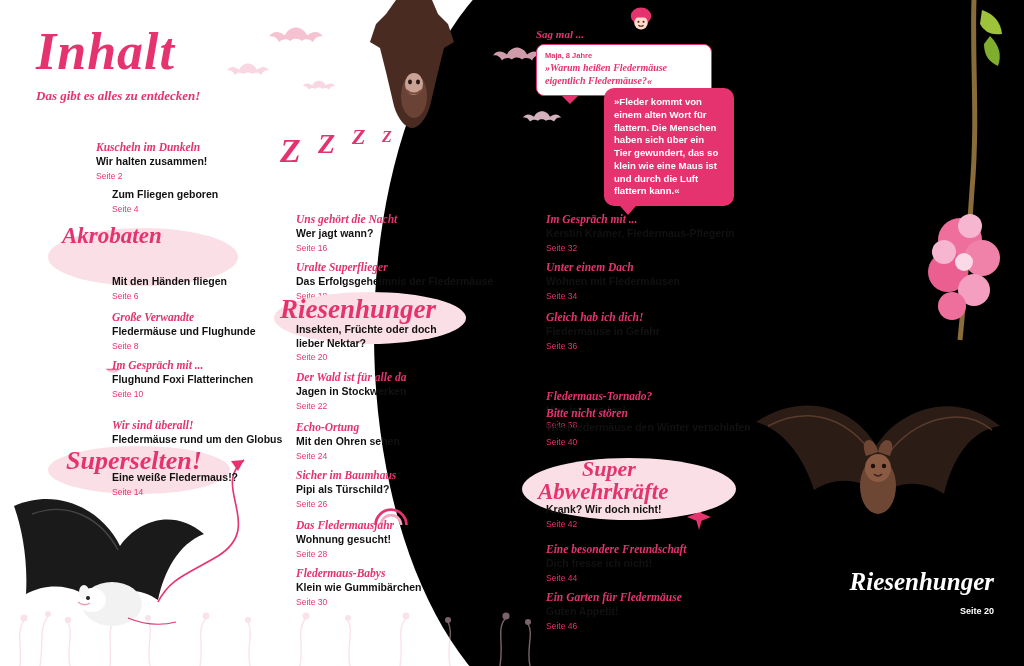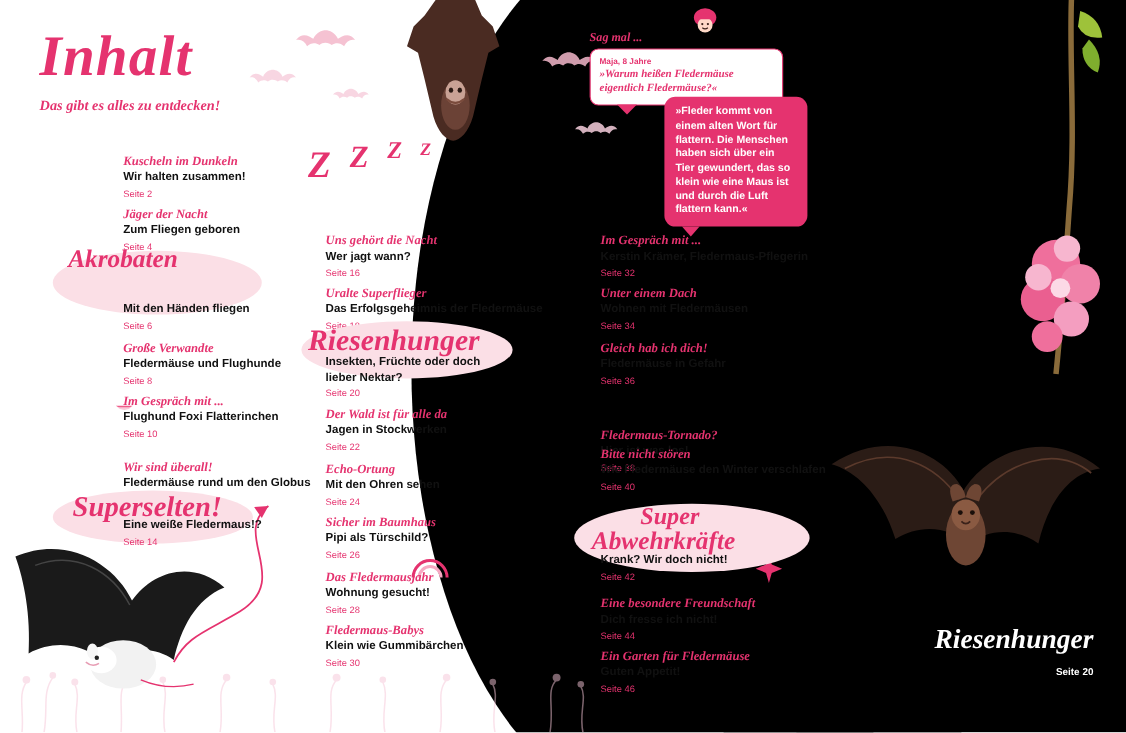--- a/index.html
+++ b/index.html
@@ -243,27 +243,26 @@
       <path d="M2.5 2.6a11 11 0 0 0 15 0z" fill="#f9c9d8"></path>
     </svg>
   <svg class="rainbow" viewBox="0 0 40 22">
       <path d="M3 21a17 17 0 0 1 34 0" fill="none" stroke="#e5336f" stroke-width="3"></path>
       <path d="M9 21a11 11 0 0 1 22 0" fill="none" stroke="#f7a8c2" stroke-width="3"></path>
     </svg>
   <svg class="star" viewBox="0 0 26 26">
       <path d="M13 0l2.6 9.2L25 13l-9.4 3.8L13 26l-2.6-9.2L1 13l9.4-3.8z" fill="#e5336f"></path>
     </svg>
 
-  <div class="toc-entry" style="left:112px;top:140px;">
+  <div class="toc-entry" style="left:96px;top:140px;">
     <div class="toc-title">Kuscheln im Dunkeln</div>
     <div class="toc-desc">Wir halten zusammen!</div>
     <div class="toc-page">Seite 2</div>
   </div>
   <div class="toc-entry" style="left:112px;top:188px;">
-    <div class="toc-title">Jäger der Nacht</div>
     <div class="toc-desc">Zum Fliegen geboren</div>
     <div class="toc-page">Seite 4</div>
   </div>
   <div class="toc-entry" style="left:112px;top:274px;z-index:5;">
     <div class="toc-title"></div>
     <div class="toc-desc">Mit den Händen fliegen</div>
     <div class="toc-page">Seite 6</div>
   </div>
   <div class="toc-entry" style="left:112px;top:310px;">
     <div class="toc-title">Große Verwandte</div>

